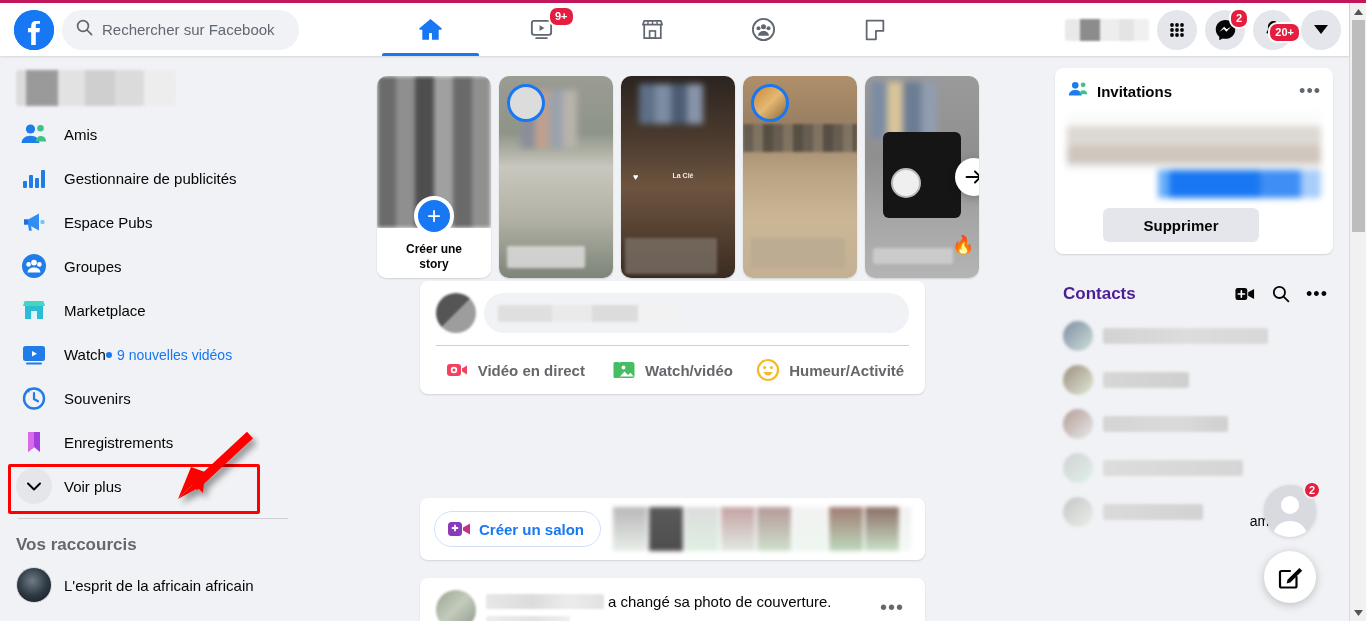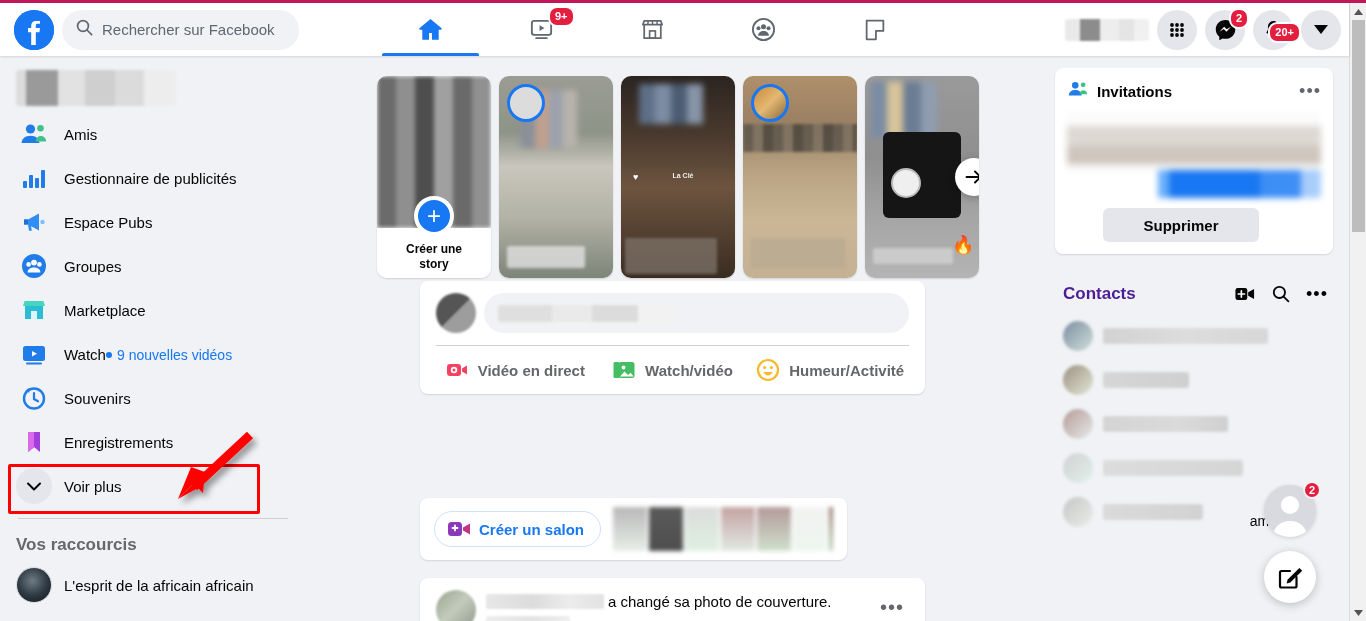--- a/index.html
+++ b/index.html
@@ -215,21 +215,21 @@
     filter: blur(1.4px);
   }
   .comp-sep { height: 1px; background: #ced0d4; margin: 12px 0 0 0; }
   .comp-actions { display: flex; height: 48px; }
   .comp-action {
     flex: 1; display: flex; align-items: center; justify-content: center; gap: 9px;
     border-radius: 8px; cursor: pointer;
   }
   .comp-action span { font-size: 15px; color: #65676b; font-weight: 600; white-space: nowrap; }
 
-  .rooms { position: absolute; top: 442px; left: 125px; width: 427px; height: 62px; padding: 10px 14px; display: flex; align-items: center; gap: 12px; overflow: hidden; }
+  .rooms { position: absolute; top: 442px; left: 125px; width: 505px; height: 62px; padding: 10px 14px; display: flex; align-items: center; gap: 12px; overflow: hidden; }
   .room-btn {
     height: 36px; border: 1px solid #cfe0fb; border-radius: 18px;
     display: flex; align-items: center; gap: 8px; padding: 0 16px 0 12px;
     color: #1877f2; font-size: 15px; font-weight: 600; cursor: pointer; flex: none;
     background: #fff;
   }
   .room-strip {
     flex: 1; height: 44px; display: flex; gap: 2px; overflow: hidden; filter: blur(2.2px);
   }
   .room-strip i { display: block; flex: none; width: 34px; height: 44px; }

